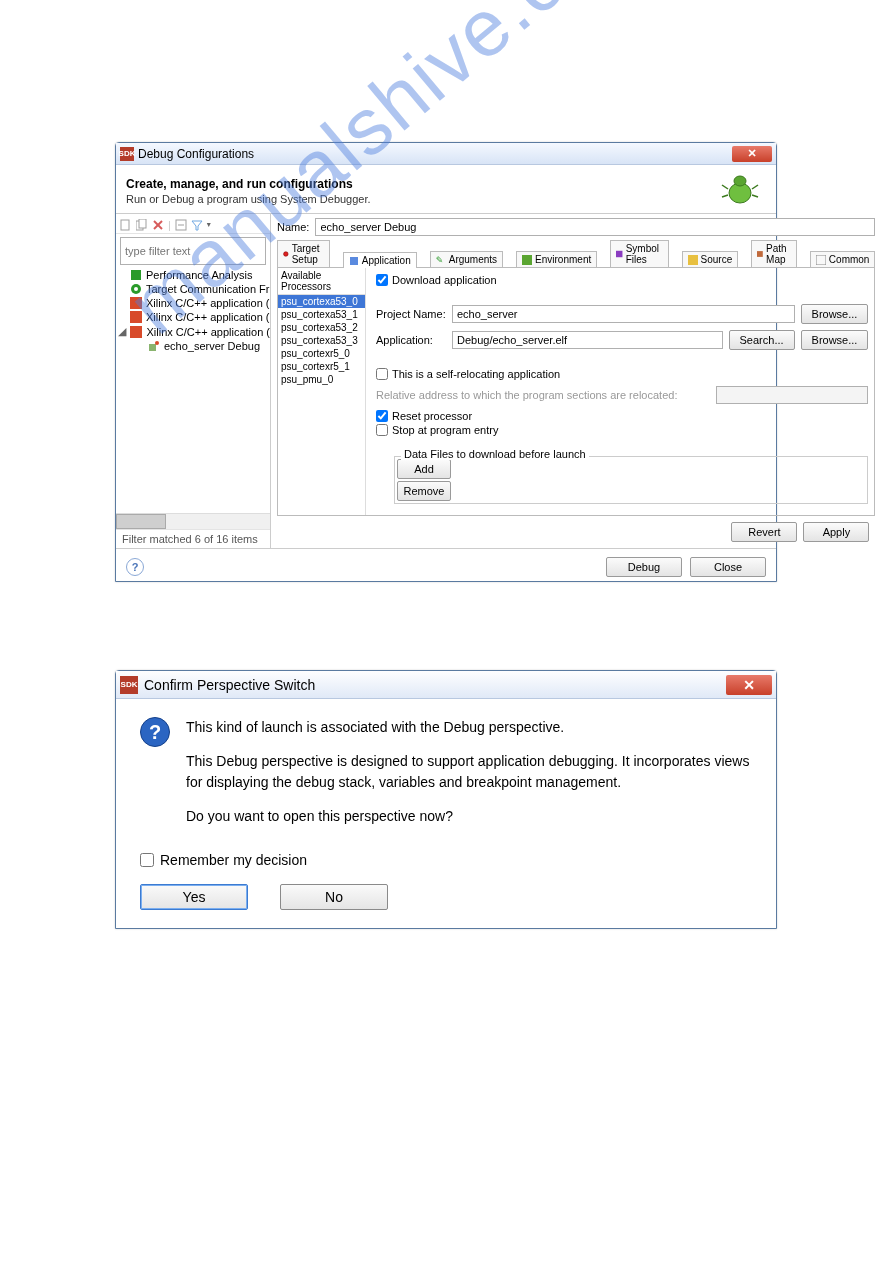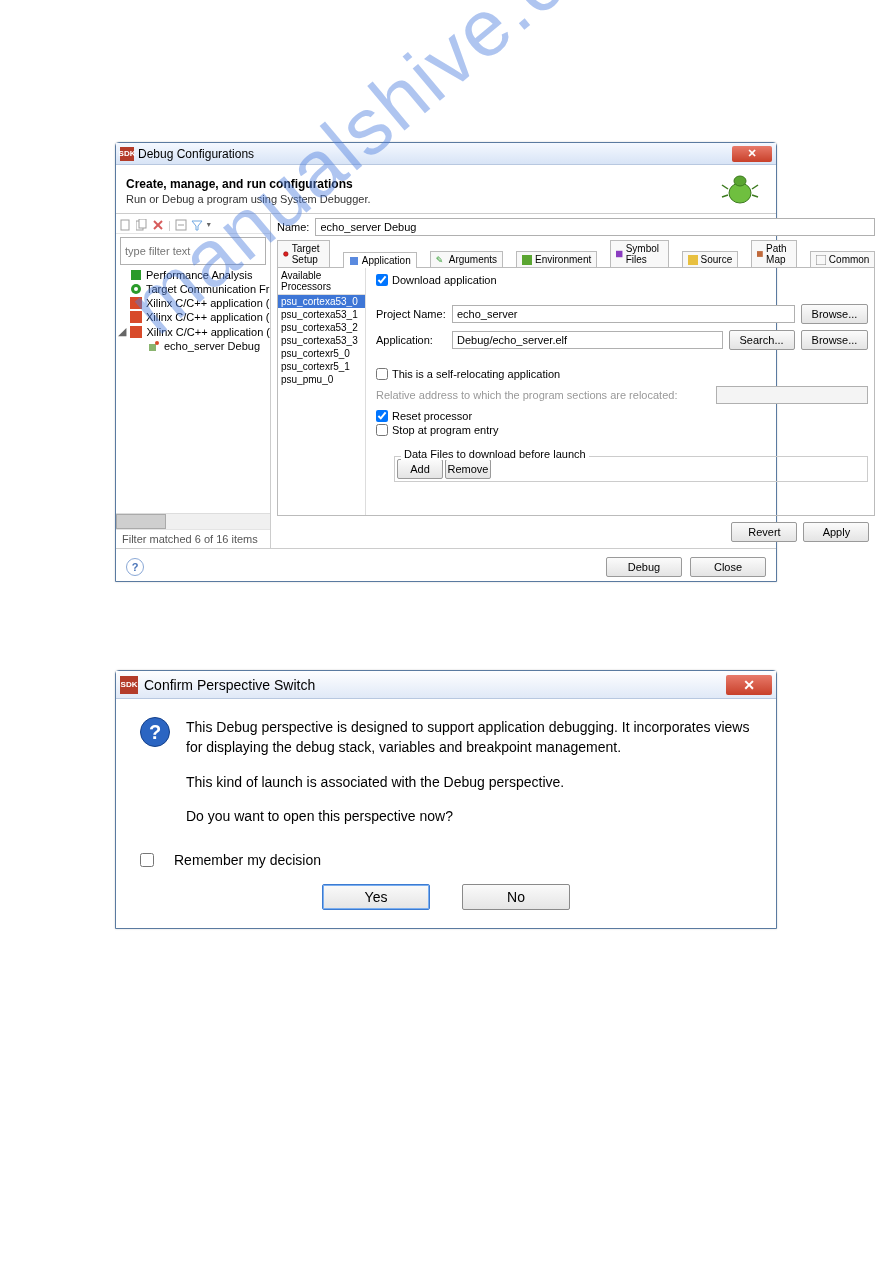--- a/index.html
+++ b/index.html
@@ -116,21 +116,21 @@
   }
   .grey { color:#999;}
   .sep { height:10px;}
   .groupbox {
     border:1px solid #ccc; margin-top:4px; position:relative;margin-left:18px;
   }
   .groupbox .ghead { position:absolute; top:-9px; left:6px; background:#fff; padding:0 3px; font-size:11px;}
   .gtable { display:flex; }
   .gtable .gcol { flex:1; border-right:1px solid #e4e4e4; padding:2px 4px; font-size:11px; background:#fff; height:42px;}
   .gtable .gcol.hdr{ height:18px; background:linear-gradient(#fdfdfd,#efefef); border-bottom:1px solid #ddd;}
-  .gbtns{ width:58px; padding:2px; display:flex;flex-direction:row;gap:2px;}
+  .gbtns{ width:58px; padding:2px; display:flex;flex-direction:column;gap:2px;}
   .brow { display:flex; justify-content:flex-end; gap:6px; padding:6px;}
   .footer { display:flex; align-items:center; padding:8px 10px;}
   .footer .help{ width:18px;height:18px;border:1px solid #8aa8d6;border-radius:50%;color:#4a74b8;display:flex;align-items:center;justify-content:center;font-weight:bold;}
   .footer .sp{flex:1;}
 
   
   .win2 {
     position:absolute; left:115px; top:670px; width:662px;
     border:1px solid #5a7aa0; border-radius:4px 4px 0 0; background:#fff;
     box-shadow: 0 0 2px rgba(0,0,0,.2);
@@ -147,23 +147,23 @@
     display:flex;align-items:center;justify-content:center;color:#fff;font-weight:bold;font-size:14px;cursor:pointer;
   }
   .body2{ padding:18px 24px 14px 24px; font-size:14px; color:#000;}
   .body2 .row{display:flex;gap:16px;}
   .qicon{
     width:30px;height:30px;border-radius:50%;background:#2b65c2;border:1px solid #14408a;
     display:flex;align-items:center;justify-content:center;color:#fff;font-size:20px;font-weight:bold;flex-shrink:0;
   }
   .msg { flex:1; line-height:1.45;}
   .msg p{margin:0 0 14px 0;}
-  .remember{ display:flex;align-items:center;gap:20px; margin-top:12px;}
+  .remember{ display:flex;align-items:center;gap:6px; margin-top:12px;}
   .remember input{width:14px;height:14px;margin:0;}
-  .brow2{ display:flex;justify-content:center;gap:32px; padding:2px 24px 18px 24px;}
+  .brow2{ display:flex;justify-content:flex-start;gap:32px; padding:2px 24px 18px 24px;}
   .btn2{
     width:108px;height:26px;border:1px solid #8a8a8a;background:linear-gradient(#fafafa,#e5e5e5);
     font-size:14px;display:flex;align-items:center;justify-content:center;cursor:pointer;border-radius:2px;
   }
   .btn2.primary{ border:1px solid #3c7bd1; box-shadow:0 0 0 1px #7aaef0 inset;}
 </style>
 </head>
 <body>
 
 <div class="watermark">manualshive.com</div>
@@ -403,22 +403,22 @@
     <div class="ico">SDK</div>
     <div class="ttl">Confirm Perspective Switch</div>
     <div class="closebtn2">
         <span>✕</span>
       </div>
   </div>
   <div class="body2">
     <div class="row">
       <div class="qicon">?</div>
       <div class="msg">
+        <p>This kind of launch is associated with the Debug perspective.</p>
         <p>This Debug perspective is designed to support application debugging.  It incorporates views for displaying the debug stack, variables and breakpoint management.</p>
-        <p>This kind of launch is associated with the Debug perspective.</p>
         <p>Do you want to open this perspective now?</p>
       </div>
     </div>
     <label class="remember">
       <input type="checkbox" style="">
       <span>Remember my decision</span>
     </label>
   </div>
   <div class="brow2">
     <div class="btn2 primary">Yes</div>

